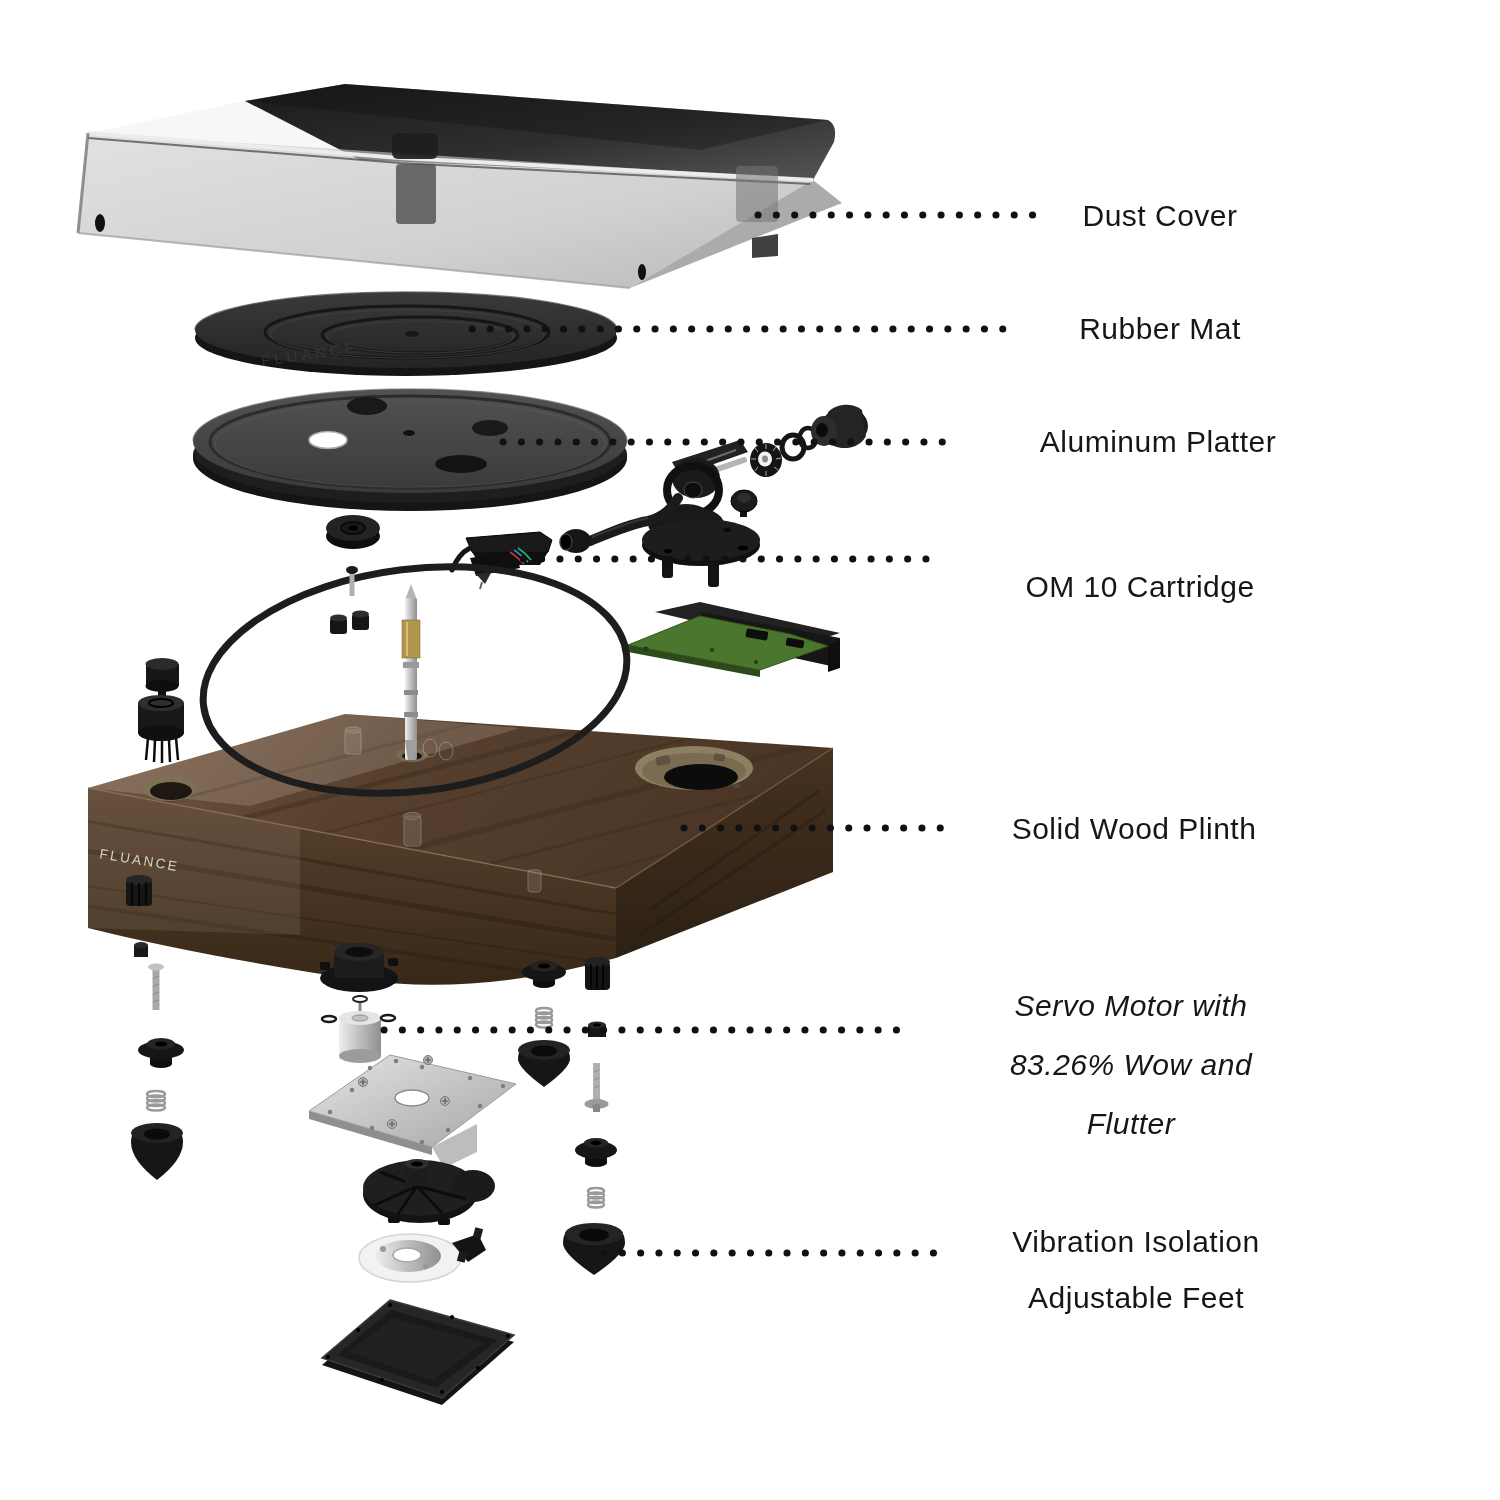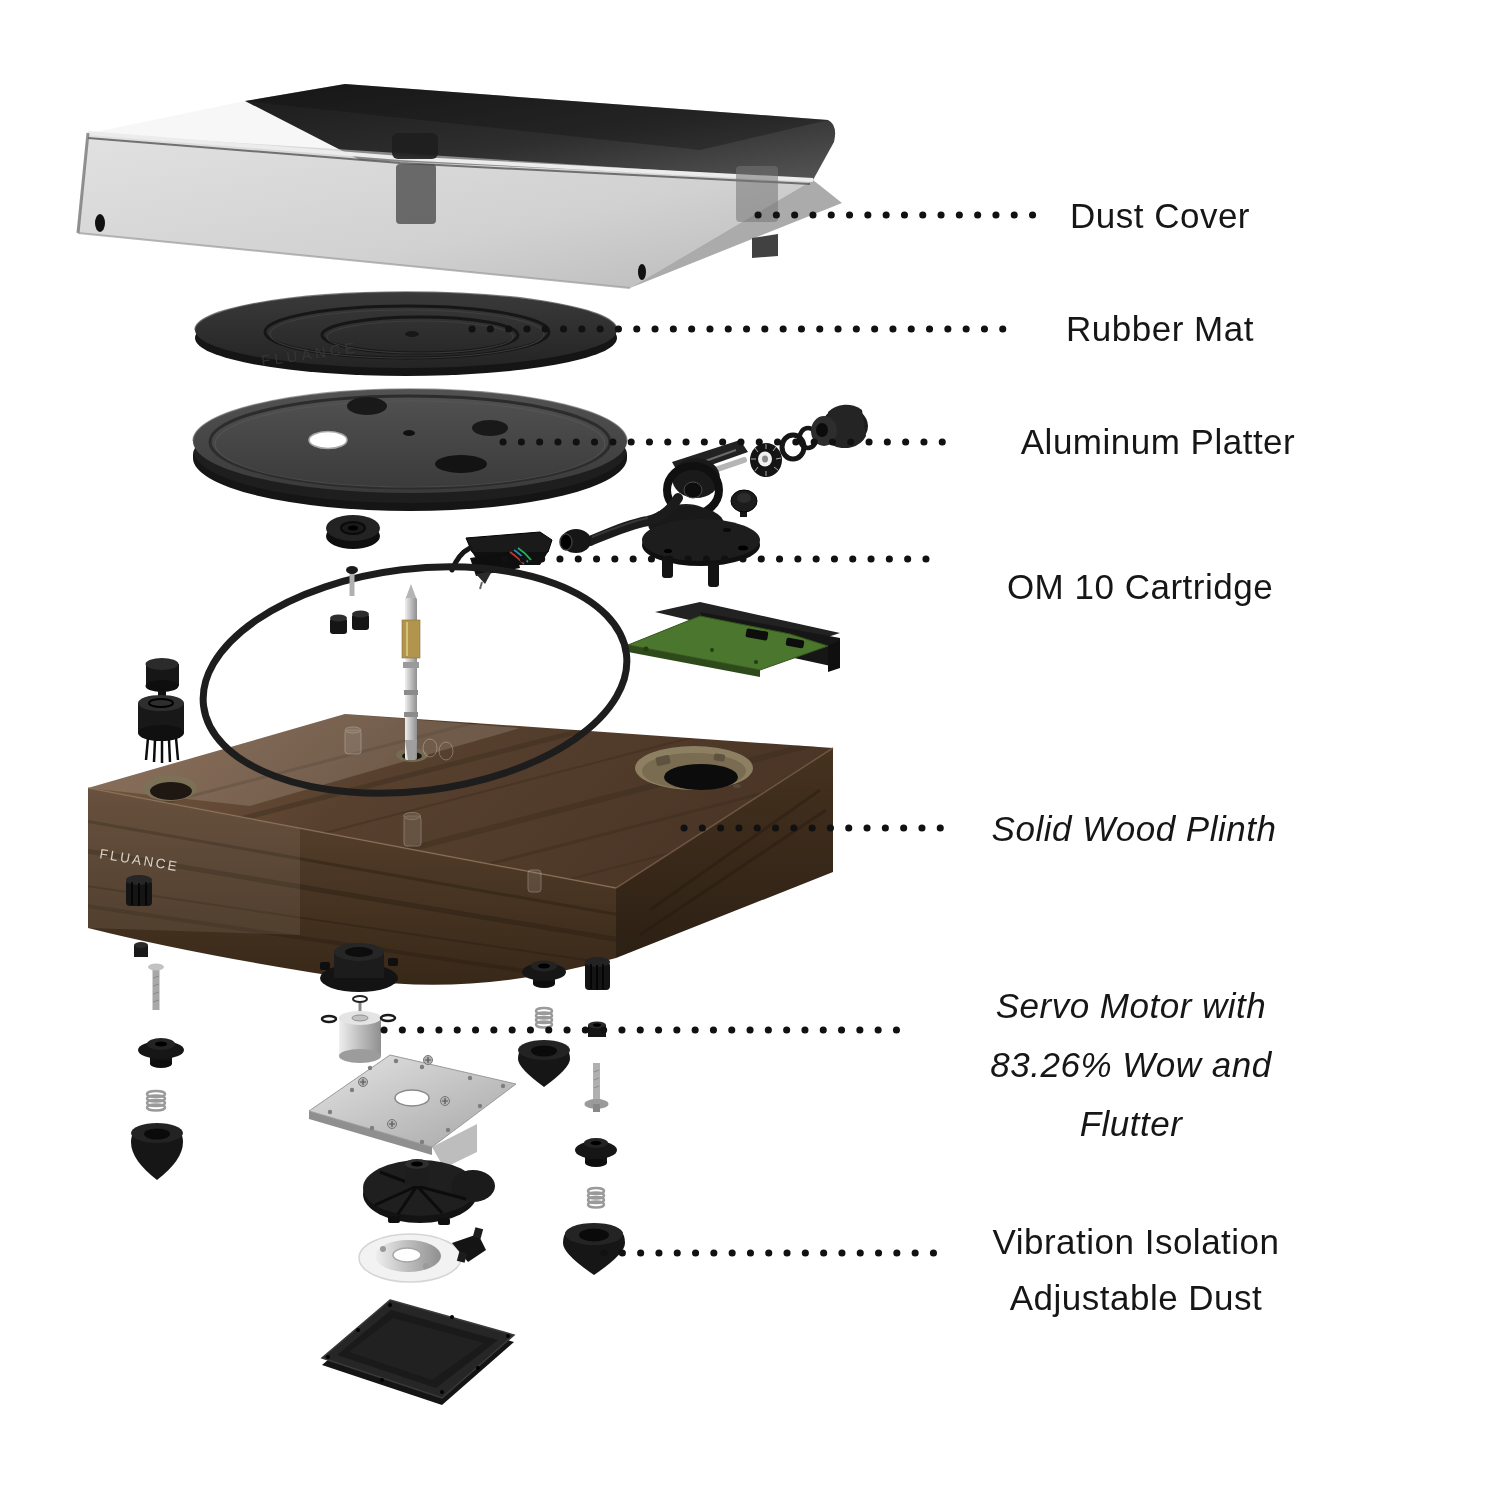--- a/index.html
+++ b/index.html
@@ -4,21 +4,21 @@
 <style>
   html,body{margin:0;padding:0;background:#fff;}
   #canvas{
     position:relative;width:1500px;height:1500px;background:#ffffff;
     font-family:"Liberation Sans",sans-serif;overflow:hidden;
   }
   #art{position:absolute;left:0;top:0;}
   .part-label{
     position:absolute;transform:translate(-50%,-50%);
     width:max-content;text-align:center;
-    font-size:35px;line-height:58px;font-weight:500;letter-spacing:.5px;
+    font-size:30px;line-height:58px;font-weight:500;letter-spacing:.5px;
     color:#161616;white-space:nowrap;
   }
   .part-label span{display:block;}
   .lbl-feet span{line-height:56px;}
   .lbl-servo span{line-height:59px;font-style:italic;}
 </style>
 </head>
 <body>
 
 <div id="canvas">
@@ -536,26 +536,26 @@
 </div>
 <div class="part-label" style="left:1160px;top:329px;text-align:right;">
   <span>Rubber Mat</span>
 </div>
 <div class="part-label" style="left:1158px;top:442px;">
   <span>Aluminum Platter</span>
 </div>
 <div class="part-label" style="left:1140px;top:587px;">
   <span>OM 10 Cartridge</span>
 </div>
-<div class="part-label" style="left:1134px;top:829px;font-style:italic;">
+<div class="part-label" style="left:1134px;top:829px;">
   <span>Solid Wood Plinth</span>
 </div>
 <div class="part-label lbl-servo" style="left:1131px;top:1064px;">
   <span>Servo Motor with</span>
   <span>83.26% Wow and</span>
   <span>Flutter</span>
 </div>
 <div class="part-label lbl-feet" style="left:1136px;top:1270px;">
   <span>Vibration Isolation</span>
-  <span>Adjustable Dust</span>
+  <span>Adjustable Feet</span>
 </div>
 
 </div>
 
 </body></html>

